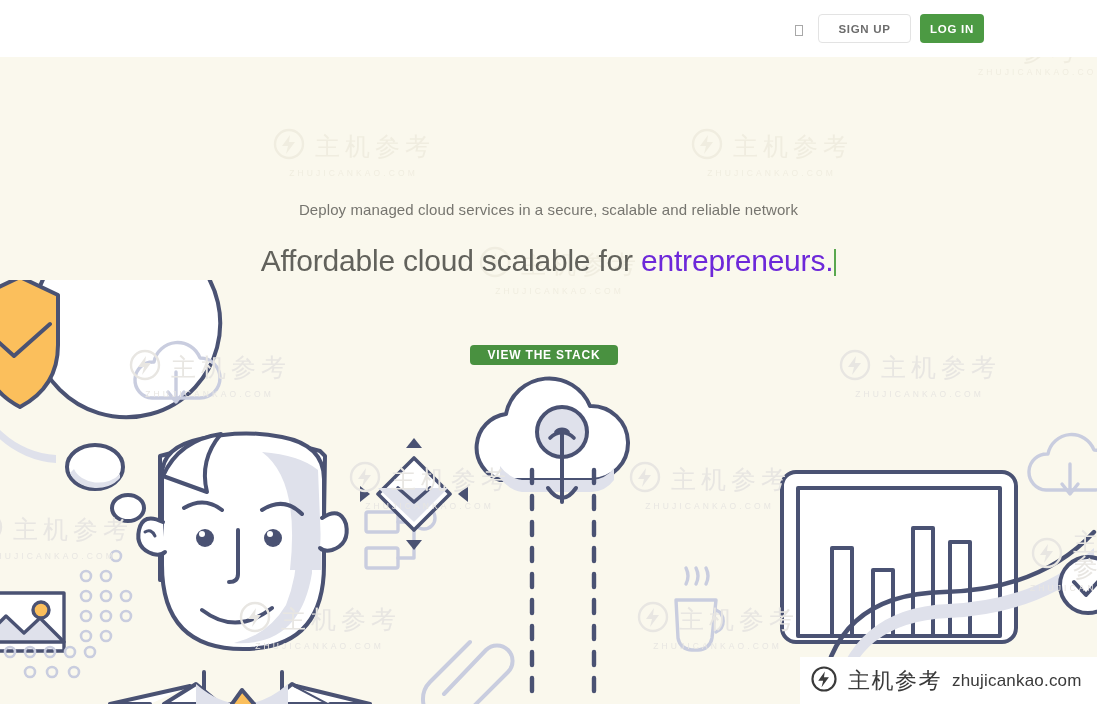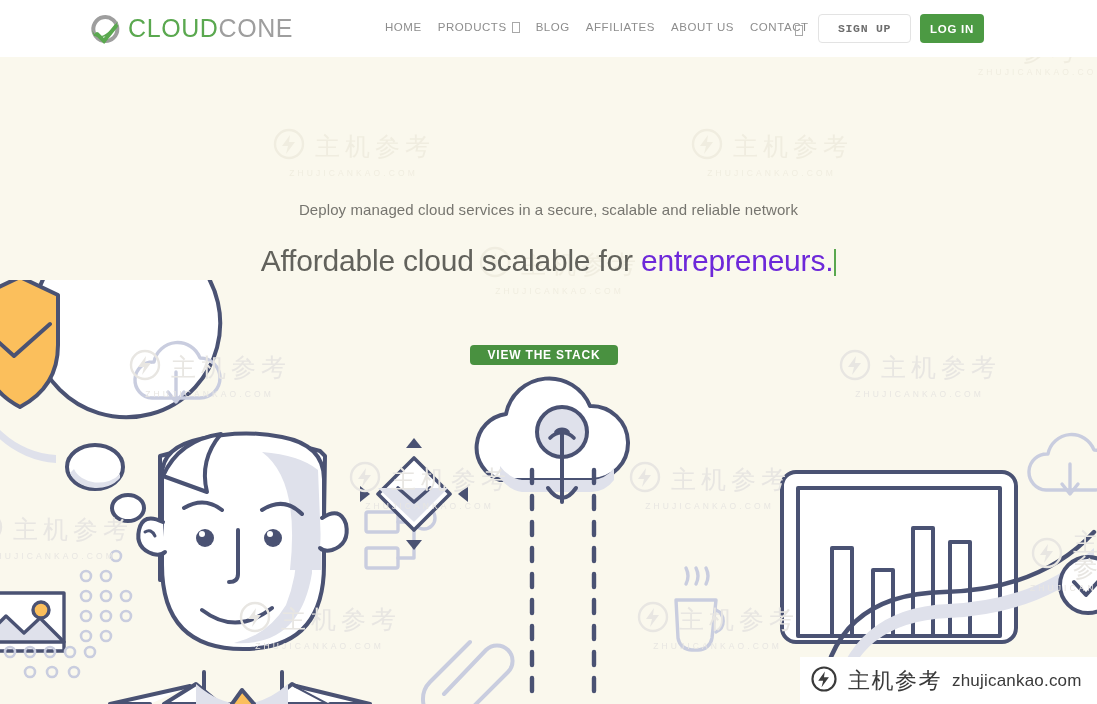--- a/index.html
+++ b/index.html
@@ -48,21 +48,21 @@
   .hdr-icon-slot {
     position: absolute; left: 795px; top: 21px;
   }
 
   .btn-signup {
     position: absolute; left: 818px; top: 14px;
     width: 93px; height: 29px;
     border: 1px solid #e3e3e3; border-radius: 4px;
     background: #ffffff; color: #6d6d6d;
     font-size: 11.5px; font-weight: bold; letter-spacing: 0.7px;
-    font-family: Liberation Mono, monospace;
+    font-family: Liberation Sans, sans-serif;
     cursor: pointer;
   }
   .btn-login {
     position: absolute; left: 920px; top: 14px;
     width: 64px; height: 29px;
     border: none; border-radius: 4px;
     background: #4c9a43; color: #ffffff;
     font-size: 11.5px; font-weight: bold; letter-spacing: 0.7px;
     font-family: "Liberation Sans", sans-serif;
     cursor: pointer;
@@ -469,52 +469,21 @@
     <div class="wm-en">ZHUJICANKAO.COM</div>
   </div>
 
   <div class="hero">
     <div class="hero-sub">Deploy managed cloud services in a secure, scalable and reliable network</div>
     <div class="hero-title"><span>Affordable cloud scalable for </span><span class="accent">entrepreneurs.</span><span class="caret"></span></div>
     <button class="btn-cta">VIEW THE STACK</button>
   </div>
 
   <div class="header">
-    <div class="logo-wrap">
-      <span>
-        <svg class="logo-mark" viewBox="0 0 34 34">
-          <path d="M6 22 a12 12 0 1 1 10 8 a13 13 0 0 1 -10 -8 z" fill="none" stroke="#9e9e9e" stroke-width="4"></path>
-          <path d="M4 19 q8 16 26 -9 q-6 20 -24 15 z" fill="#5aa84f"></path>
-          <path d="M9 23 l7 7 l12 -15" fill="none" stroke="#5aa84f" stroke-width="4" stroke-linecap="round"></path>
-        </svg>
-      </span>
-      <span class="logo-text"><span class="lt-a">CLOUD</span><span class="lt-b">CONE</span></span>
-    </div>
-
-    <nav class="nav">
-      <a class="nav-item" href="#">
-          <span>HOME</span>
-        </a>
-      <a class="nav-item" href="#">
-          <span>PRODUCTS</span>
-          <span class="tofu"></span>
-        </a>
-      <a class="nav-item" href="#">
-          <span>BLOG</span>
-        </a>
-      <a class="nav-item" href="#">
-          <span>AFFILIATES</span>
-        </a>
-      <a class="nav-item" href="#">
-          <span>ABOUT US</span>
-        </a>
-      <a class="nav-item" href="#">
-          <span>CONTACT</span>
-        </a>
-    </nav>
+
 
     <div class="hdr-icon-slot">
       <span class="tofu"></span>
     </div>
 
     <button class="btn-signup">SIGN UP</button>
     <button class="btn-login">LOG IN</button>
   </div>
 
   <div class="wm-badge">

